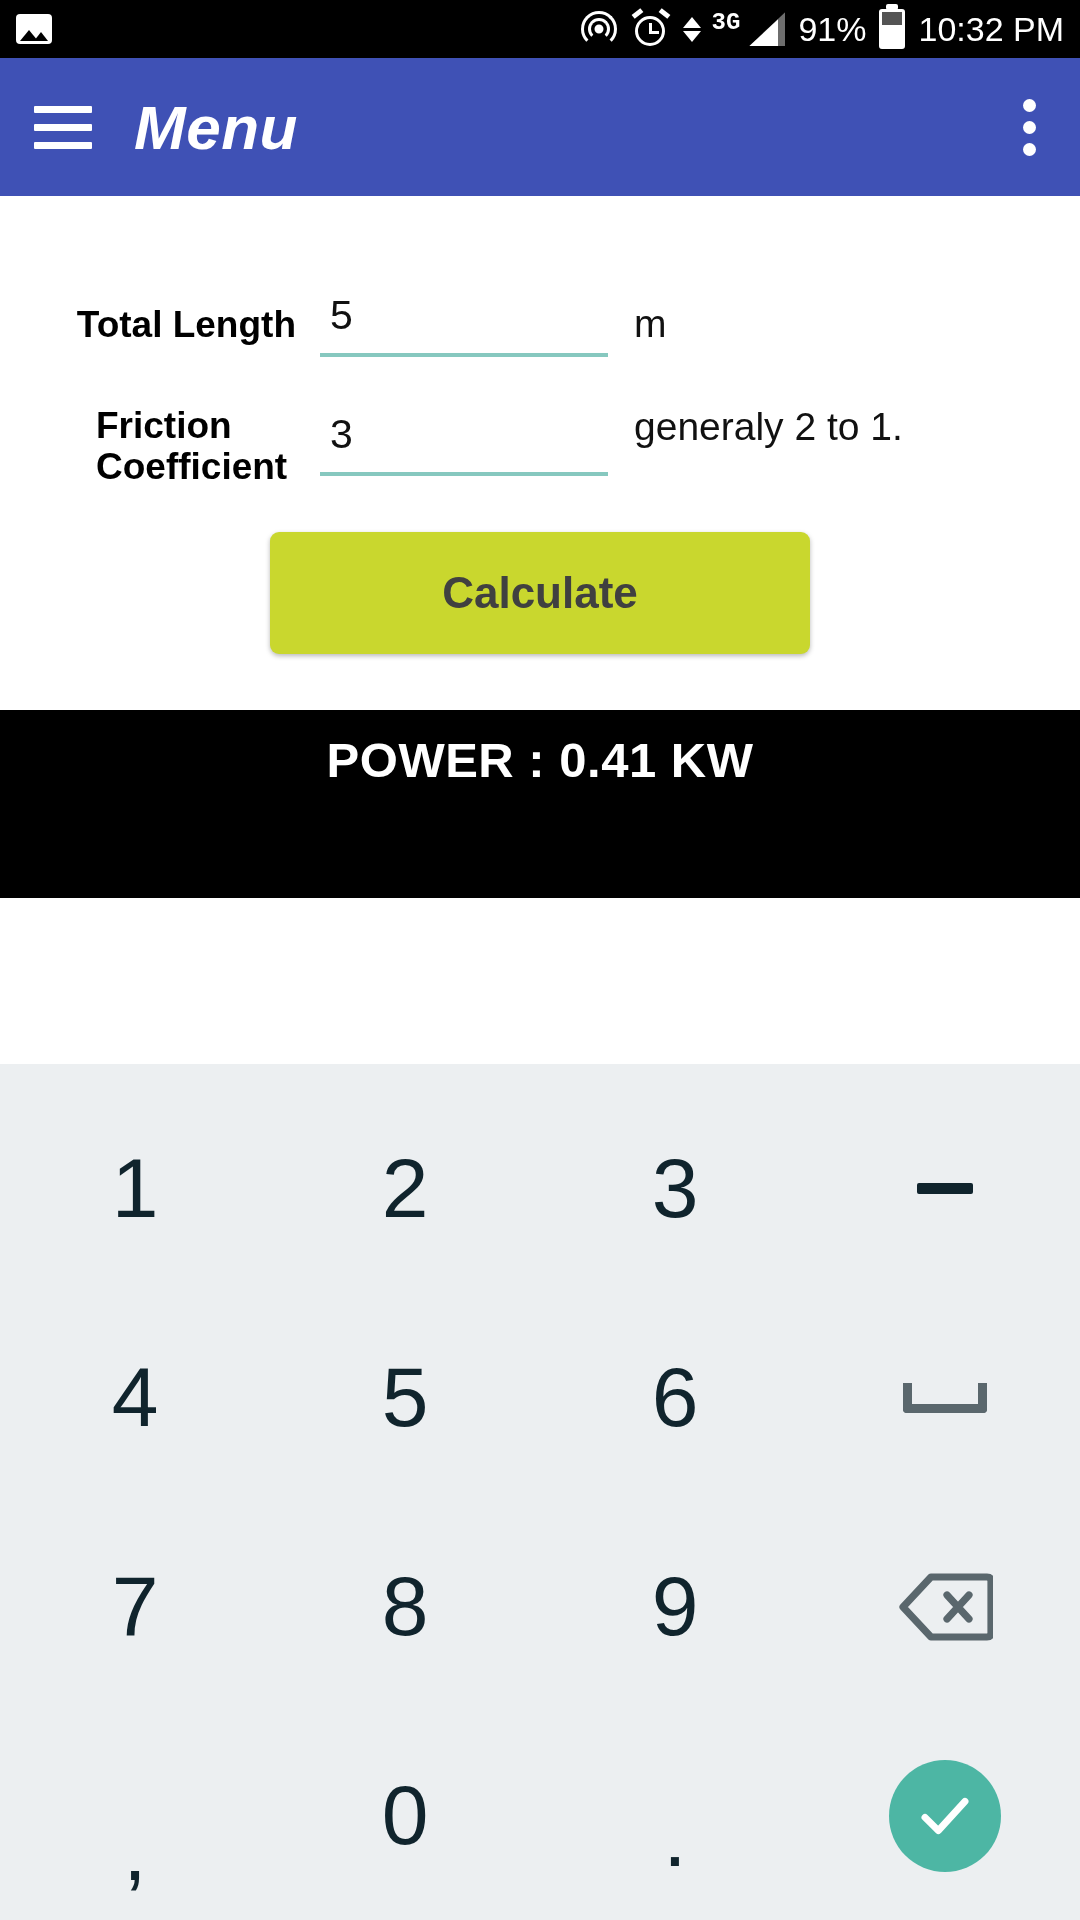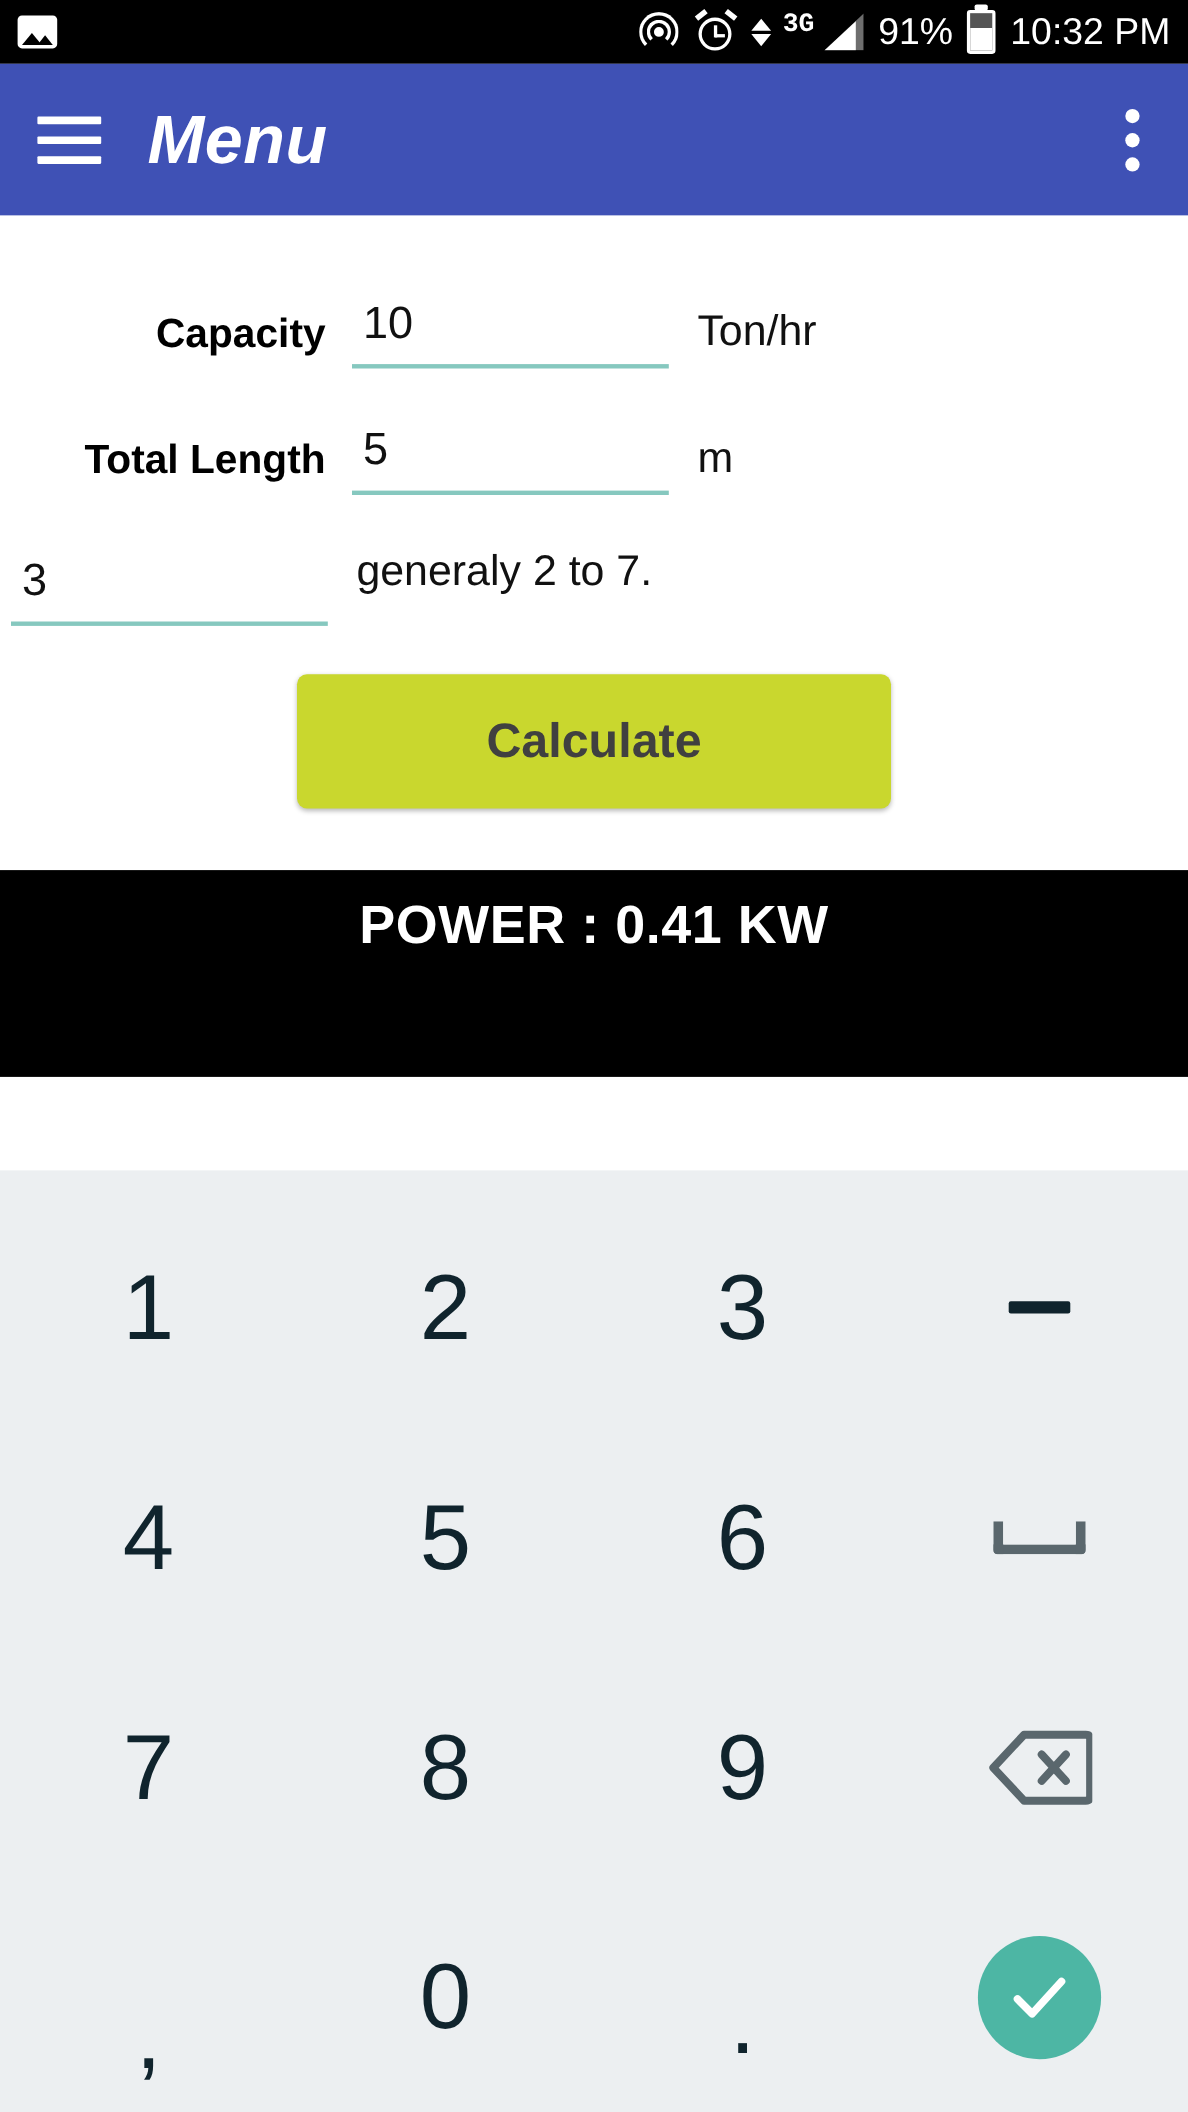--- a/index.html
+++ b/index.html
@@ -210,41 +210,35 @@
   <div class="appbar-title">Menu</div>
   <div class="overflow">
     <span></span>
       <span></span>
       <span></span>
   </div>
 </div>
 
 <div class="form">
 
-  <div class="field-row row-capacity">
-    <div class="field-label">Capacity</div>
-    <div class="field-input-wrap">
-      <input class="field-input" type="text" value="10" style="border-bottom-color: rgb(134, 200, 191);">
-    </div>
-    <div class="field-unit">Ton/hr</div>
-  </div>
 
   <div class="field-row row-length">
     <div class="field-label">Total Length</div>
     <div class="field-input-wrap">
       <input class="field-input" type="text" value="5" style="border-bottom-color: rgb(134, 200, 191);">
     </div>
     <div class="field-unit">m</div>
   </div>
 
   <div class="field-row row-friction">
+    <div class="field-label">Friction Coefficient</div>
     <div class="field-input-wrap">
       <input class="field-input" type="text" value="3" style="border-bottom-color: rgb(134, 200, 191);">
     </div>
-    <div class="field-unit">generaly 2 to 7.</div>
+    <div class="field-unit">generaly 2 to 1.</div>
   </div>
 
   <div class="calc-wrap">
     <button class="calc-btn" id="calcbtn" style="background: rgb(201, 215, 46); color: #404040;">Calculate</button>
   </div>
 </div>
 
 <div class="result-bar" id="resultbar" style="background: rgb(0, 0, 0);">
   <div class="result-text" style="color: rgb(255, 255, 255);">POWER : 0.41 KW</div>
 </div>

